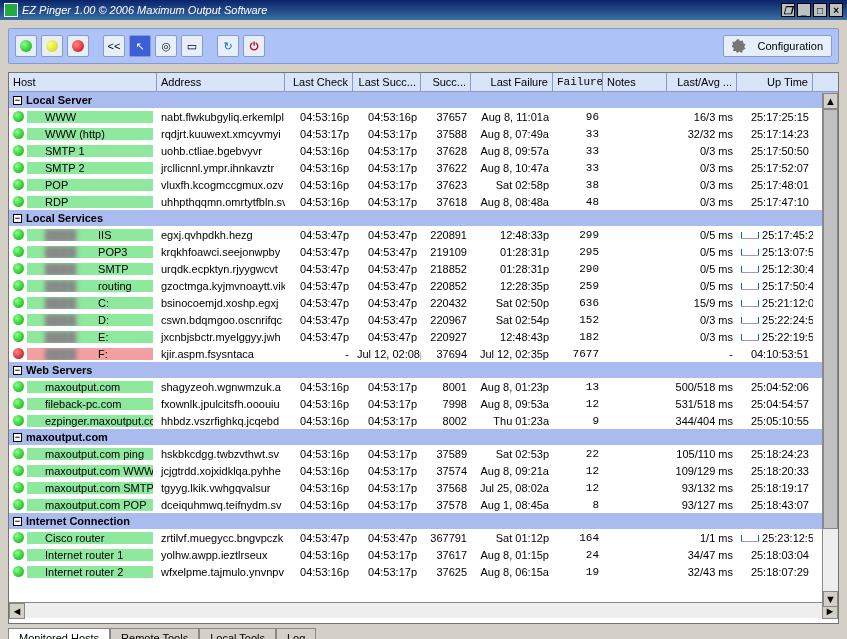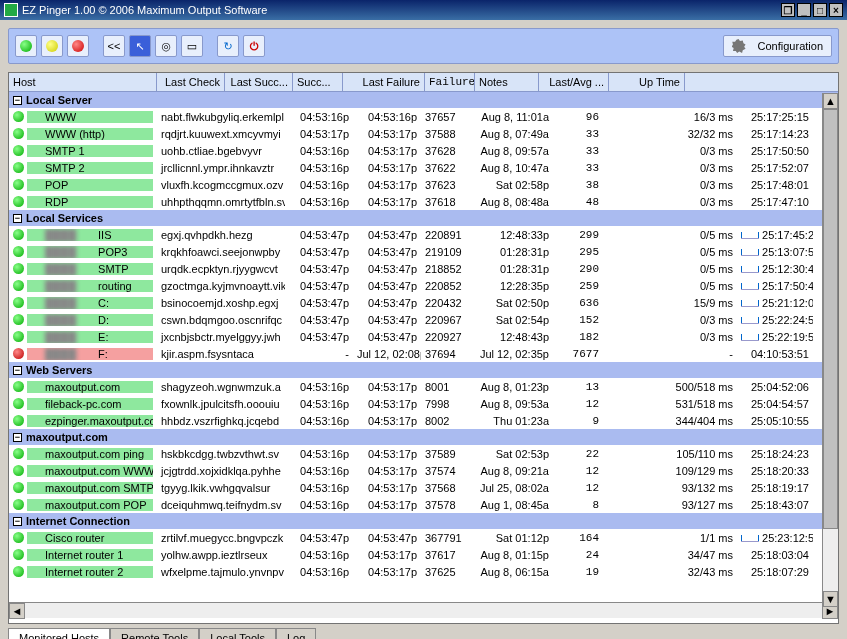--- a/index.html
+++ b/index.html
@@ -1,36 +1,36 @@
 <!DOCTYPE html>
 <html><head>
 <meta charset="utf-8">
 <style>
 * { box-sizing: border-box; margin: 0; padding: 0; font-family: Tahoma, Arial, sans-serif; font-size: 11px; }
 body { background: #d4d0c8; width: 847px; height: 639px; overflow: hidden; }
 
-.titlebar { background: linear-gradient(#0a246a,#3a6ea5); color: #fff; height: 20px; display: flex; align-items: center; padding: 0 4px; }
+.titlebar { background: linear-gradient(#0a246a,#3a6ea5); color: #fff; height: 20px; display: flex; align-items: center; padding: 0 4px; font-style: italic; }
 .titlebar .icon { width: 14px; height: 14px; background: #2a4; margin-right: 4px; border:1px solid #fff; }
 .titlebar .caps { width:14px;height:14px;background:#c0c0c0;border:1px solid #000;margin-left:2px;display:flex;align-items:center;justify-content:center;font-family:Arial;font-size:10px;font-weight:bold;color:#000;}
 
 .toolbar { background:#adc3f7; border:1px solid #8899cc; margin:8px; padding:6px; display:flex; align-items:center; gap:4px; border-radius:2px;}
 .tbtn { width:22px;height:22px;border:1px solid #8899cc;background:#e8effc;display:flex;align-items:center;justify-content:center;border-radius:2px;cursor:pointer;}
 .sep { width:6px; }
 .dot { width:12px;height:12px;border-radius:50%; }
 .dot.g{background:radial-gradient(circle at 35% 35%,#8f8,#0a0);}
 .dot.y{background:radial-gradient(circle at 35% 35%,#ff8,#cc0);}
 .dot.r{background:radial-gradient(circle at 35% 35%,#f88,#c00);}
 .config-btn{margin-left:auto;background:#e8effc;border:1px solid #8899cc;padding:3px 8px;display:flex;align-items:center;gap:12px;cursor:pointer;border-radius:2px;}
 .gear{width:14px;height:14px;background:#777;clip-path:polygon(50% 0,60% 15%,80% 10%,85% 30%,100% 40%,90% 55%,100% 70%,80% 80%,75% 100%,55% 90%,40% 100%,30% 85%,10% 85%,15% 65%,0 55%,10% 40%,5% 20%,25% 20%,35% 5%);}
 
 .grid-wrap { margin:0 8px; border:1px solid #737373; background:#fff; height:552px; position:relative; }
 .header-row { display:flex; background:#d8e4f8; border-bottom:1px solid #8899cc; position:sticky; top:0; }
 .hcell { border-right:1px solid #8899cc; padding:3px 4px; overflow:hidden; white-space:nowrap; cursor:pointer;}
 .col0{width:148px;} .col1{width:128px;} .col2{width:68px;text-align:right;} .col3{width:68px;text-align:right;}
-.col4{width:50px;text-align:left;} .col5{width:82px;text-align:right;} .col6{width:50px;text-align:right;font-family:Liberation Mono, monospace;}
+.col4{width:50px;text-align:right;} .col5{width:82px;text-align:right;} .col6{width:50px;text-align:right;font-family:Liberation Mono, monospace;}
 .col7{width:64px;} .col8{width:70px;text-align:right;} .col9{width:76px;text-align:right;}
 
 .gbody{height:510px;overflow:hidden;}
 .grp { background:#aabbf0; padding:2px 4px; display:flex; align-items:center; font-weight:bold;}
 .grp .box{width:9px;height:9px;border:1px solid #000;background:#fff;margin-right:4px;display:flex;align-items:center;justify-content:center;font-size:9px;line-height:7px;}
 .row { display:flex; height:17px; align-items:center;}
 .row:nth-child(odd){}
 .cell{padding:1px 4px;overflow:hidden;white-space:nowrap;text-overflow:clip;}
 .hostcell{width:148px;display:flex;align-items:center;gap:3px;}
 .hostcell .status{width:11px;height:11px;border-radius:50%;flex-shrink:0;}
@@ -98,20 +98,21 @@
     </div>
   <div class="config-btn">
     <span class="gear"></span>
     <span>Configuration</span>
   </div>
 </div>
 
 <div class="grid-wrap">
   <div class="header-row">
     <div class="hcell col0">Host</div>
+    <div class="hcell col1">Address</div>
     <div class="hcell col2">Last Check</div>
     <div class="hcell col3">Last Succ...</div>
     <div class="hcell col4">Succ...</div>
     <div class="hcell col5">Last Failure</div>
     <div class="hcell col6">Failures</div>
     <div class="hcell col7">Notes</div>
     <div class="hcell col8">Last/Avg ...</div>
     <div class="hcell col9">Up Time</div>
   </div>
   <div class="gbody" id="gbody">

